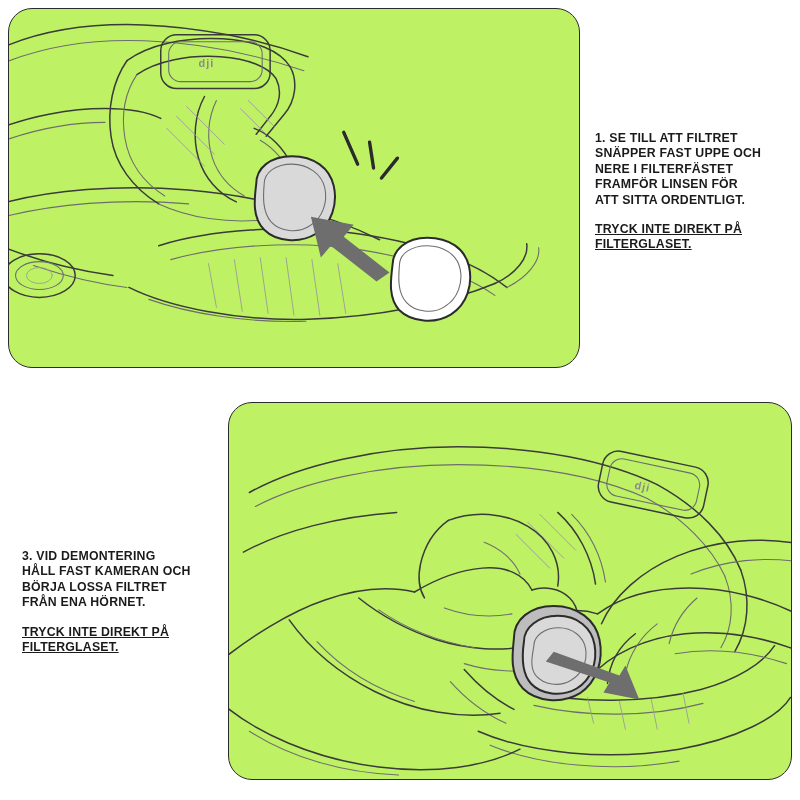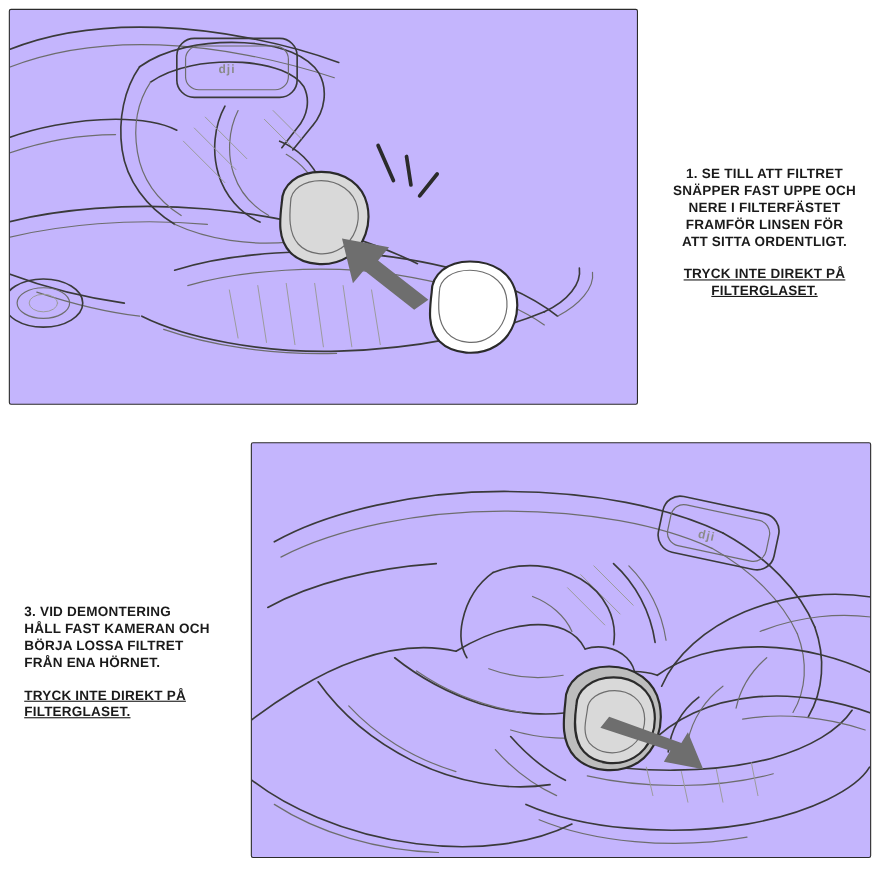--- a/index.html
+++ b/index.html
@@ -18,22 +18,22 @@
     position: absolute;
     inset: 0;
     width: 800px;
     height: 800px;
   }
 
   
   .panel {
     position: absolute;
     border: 1.5px solid #2b2b2b;
-    border-radius: 2px;
-    background: #c4b5fd;
+    border-radius: 24px;
+    background: #bef264;
     box-sizing: border-box;
     overflow: hidden;
   }
   #panel-top {
     left: 8px;
     top: 8px;
     width: 572px;
     height: 360px;
   }
   #panel-bottom {
@@ -48,23 +48,22 @@
     position: absolute;
     color: #1a1a1a;
     font-weight: bold;
     font-size: 12.3px;
     line-height: 15.4px;
     letter-spacing: 0.2px;
     text-transform: uppercase;
   }
   #text-top {
     left: 595px;
-    top: 151px;
+    top: 131px;
     width: 200px;
-    text-align: center;
   }
   #text-bottom {
     left: 22px;
     top: 549px;
     width: 200px;
   }
   .textblock p {
     margin: 0 0 14px 0;
     white-space: pre-line;
   }

